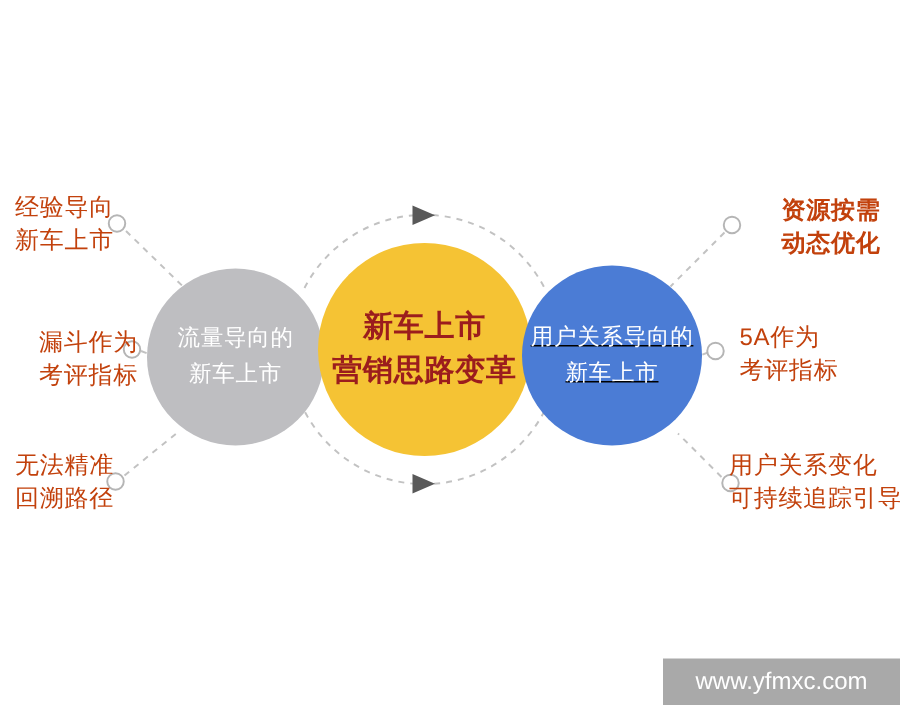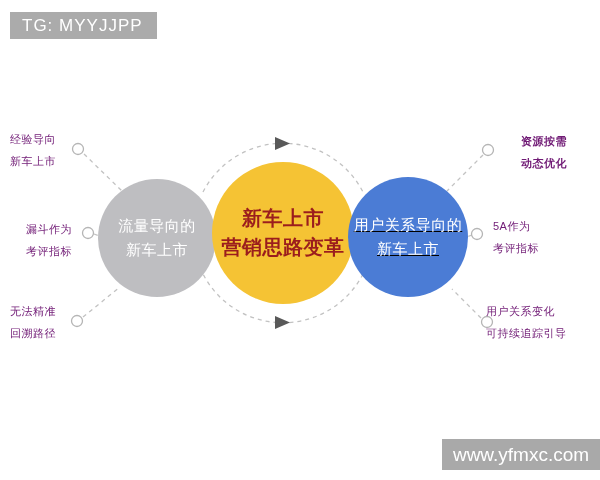--- a/index.html
+++ b/index.html
@@ -11,58 +11,57 @@
   .badge {
     position: absolute; left: 10px; top: 12px;
     height: 27px; padding: 0 14px 0 12px;
     background: #ababab; color: #ffffff;
     font-size: 17px; line-height: 27px; letter-spacing: 1px;
   }
   .watermark {
     position: absolute; left: 442px; top: 439px;
     width: 158px; height: 31px;
     background: #a9a9a9; color: #ffffff;
-    font-size: 19px; line-height: 31px; text-align: center;
+    font-size: 16px; line-height: 31px; text-align: center;
   }
   svg.wires { position: absolute; left: 0; top: 0; z-index: 1; }
   .circle {
     position: absolute; border-radius: 50%; z-index: 2;
     display: flex; flex-direction: column; justify-content: center; align-items: center;
     text-align: center;
   }
   .circle-gray  { left: 98px;  top: 179px; width: 118px; height: 118px; }
   .circle-yellow{ left: 212px; top: 162px; width: 142px; height: 142px; }
   .circle-blue  { left: 348px; top: 177px; width: 120px; height: 120px; text-decoration: underline; }
   .circle-gray .line, .circle-blue .line {
     color: #ffffff; font-size: 15px; line-height: 24px; letter-spacing: 0.5px;
   }
   .circle-yellow .line {
     font-size: 20px; font-weight: bold; line-height: 29px; letter-spacing: 0.5px;
   }
   .side-note {
     position: absolute; z-index: 2;
-    font-size: 11px; line-height: 22px; color: #701a75; letter-spacing: 0.5px;
+    font-size: 16px; line-height: 22px; color: #c2410c; letter-spacing: 0.5px;
     white-space: nowrap;
   }
   .note-l1 { left: 10px;  top: 128px; }
   .note-l2 { left: 26px;  top: 218px; }
   .note-l3 { left: 10px;  top: 300px; }
   .note-r1 { left: 521px; top: 130px; font-weight: bold; }
   .note-r2 { left: 493px; top: 215px; }
   .note-r3 { left: 486px; top: 300px; }
   .dash { fill: none; stroke: #c2c2c2; stroke-width: 1.3; stroke-dasharray: 4 4; }
   .dot  { fill: #ffffff; stroke: #b5b5b5; stroke-width: 1.3; }
   .arrow { fill: #595959; stroke: none; }
 </style>
 </head>
 <body>
 
 <div class="page">
 
-  <div class="badge" style="background: rgb(171, 171, 171);">TG: MYYJJPP</div>
 
   <svg class="wires" width="600" height="480" viewBox="0 0 600 480">
 
     <path class="dash" d="M 203 192 A 90 90 0 0 1 363 192"></path>
     <path class="dash" d="M 363 274 A 90 90 0 0 1 203 274"></path>
 
     <path class="arrow" d="M 275 137 L 290 143.5 L 275 150 Z"></path>
     <path class="arrow" d="M 275 316 L 290 322.5 L 275 329 Z"></path>
 
     <path class="dash" d="M 84 154 L 122 191"></path>

